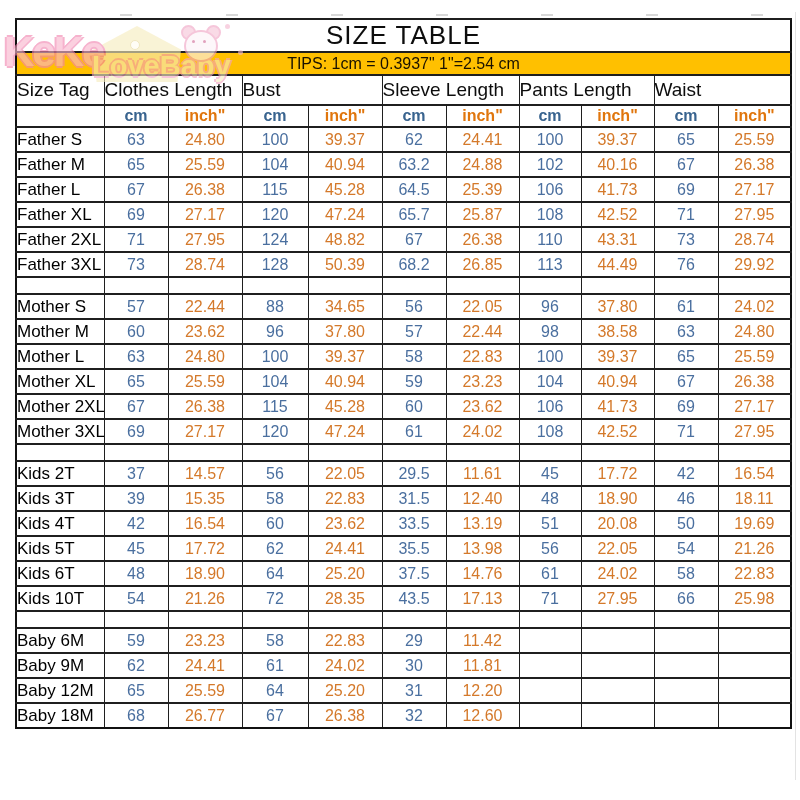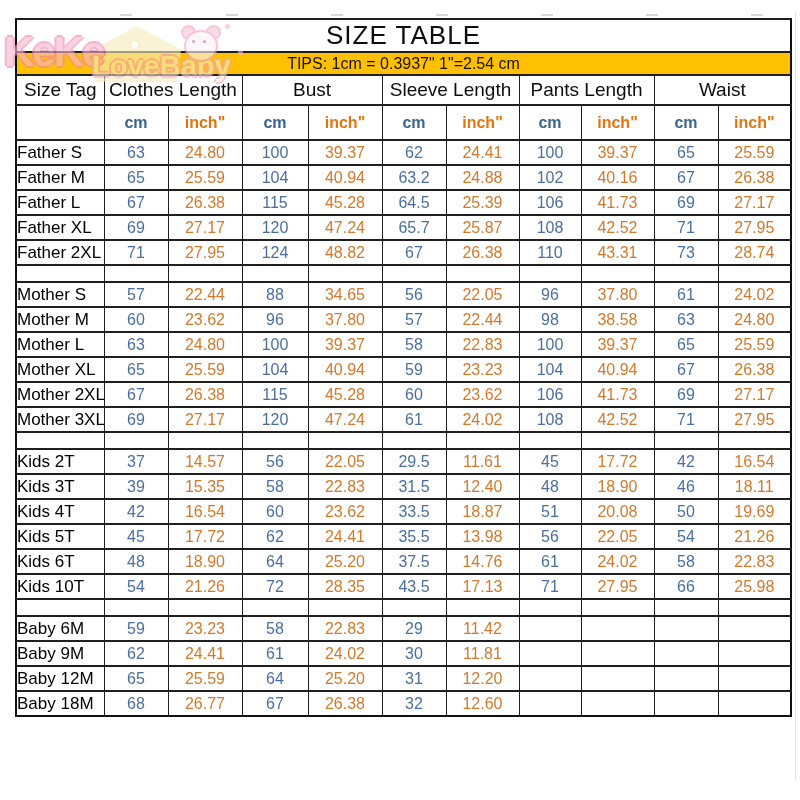--- a/index.html
+++ b/index.html
@@ -29,22 +29,22 @@
   tr.title-row th{
     font-size:26px;color:#0d0d0d;text-align:center;letter-spacing:1px;
     font-weight:500;background:#fff;
   }
   tr.tips-row{height:23px;}
   tr.tips-row td{
     background:var(--tips-bg,#FFC000);
     font-size:16px;color:#1a1200;text-align:center;font-weight:500;
   }
   tr.header-row{height:30px;}
-  tr.header-row th{font-size:19px;color:#0d0d0d;text-align:center;}
-  tr.subheader-row{height:35px;}
+  tr.header-row th{font-size:19px;color:#0d0d0d;text-align:left;}
+  tr.subheader-row{height:22px;}
   tr.subheader-row th{font-size:16px;text-align:center;font-weight:bold;}
   tr.subheader-row th.cm{color:var(--cm-header,#39648F);}
   tr.subheader-row th.inch{color:var(--inch-header,#E0760D);}
 
   tr[data-name="table-row"]{height:25px;}
   tr.sep{height:17px;}
   td.label{font-size:17px;color:#000000;text-align:left;padding-left:6px;}
   td.cm{font-size:16px;color:var(--cm,#4A6F9F);text-align:center;}
   td.inch{font-size:16px;color:var(--inch,#D4792A);text-align:center;}
 
@@ -193,20 +193,33 @@
         <td class="inch" data-name="inch-value-cell">27.95</td>
         <td class="cm" data-name="cm-value-cell">124</td>
         <td class="inch" data-name="inch-value-cell">48.82</td>
         <td class="cm" data-name="cm-value-cell">67</td>
         <td class="inch" data-name="inch-value-cell">26.38</td>
         <td class="cm" data-name="cm-value-cell">110</td>
         <td class="inch" data-name="inch-value-cell">43.31</td>
         <td class="cm" data-name="cm-value-cell">73</td>
         <td class="inch" data-name="inch-value-cell">28.74</td>
       </tr>
+      <tr data-name="table-row">
+        <td class="label" data-name="size-tag-cell">Father 3XL</td>
+        <td class="cm" data-name="cm-value-cell">73</td>
+        <td class="inch" data-name="inch-value-cell">28.74</td>
+        <td class="cm" data-name="cm-value-cell">128</td>
+        <td class="inch" data-name="inch-value-cell">50.39</td>
+        <td class="cm" data-name="cm-value-cell">68.2</td>
+        <td class="inch" data-name="inch-value-cell">26.85</td>
+        <td class="cm" data-name="cm-value-cell">113</td>
+        <td class="inch" data-name="inch-value-cell">44.49</td>
+        <td class="cm" data-name="cm-value-cell">76</td>
+        <td class="inch" data-name="inch-value-cell">29.92</td>
+      </tr>
       <tr class="sep" data-name="separator-row">
         <td></td>
         <td></td>
         <td></td>
         <td></td>
         <td></td>
         <td></td>
         <td></td>
         <td></td>
         <td></td>
@@ -330,21 +343,21 @@
         <td class="cm" data-name="cm-value-cell">46</td>
         <td class="inch" data-name="inch-value-cell">18.11</td>
       </tr>
       <tr data-name="table-row">
         <td class="label" data-name="size-tag-cell">Kids 4T</td>
         <td class="cm" data-name="cm-value-cell">42</td>
         <td class="inch" data-name="inch-value-cell">16.54</td>
         <td class="cm" data-name="cm-value-cell">60</td>
         <td class="inch" data-name="inch-value-cell">23.62</td>
         <td class="cm" data-name="cm-value-cell">33.5</td>
-        <td class="inch" data-name="inch-value-cell">18.87</td>
+        <td class="inch" data-name="inch-value-cell">13.19</td>
         <td class="cm" data-name="cm-value-cell">51</td>
         <td class="inch" data-name="inch-value-cell">20.08</td>
         <td class="cm" data-name="cm-value-cell">50</td>
         <td class="inch" data-name="inch-value-cell">19.69</td>
       </tr>
       <tr data-name="table-row">
         <td class="label" data-name="size-tag-cell">Kids 5T</td>
         <td class="cm" data-name="cm-value-cell">45</td>
         <td class="inch" data-name="inch-value-cell">17.72</td>
         <td class="cm" data-name="cm-value-cell">62</td>

